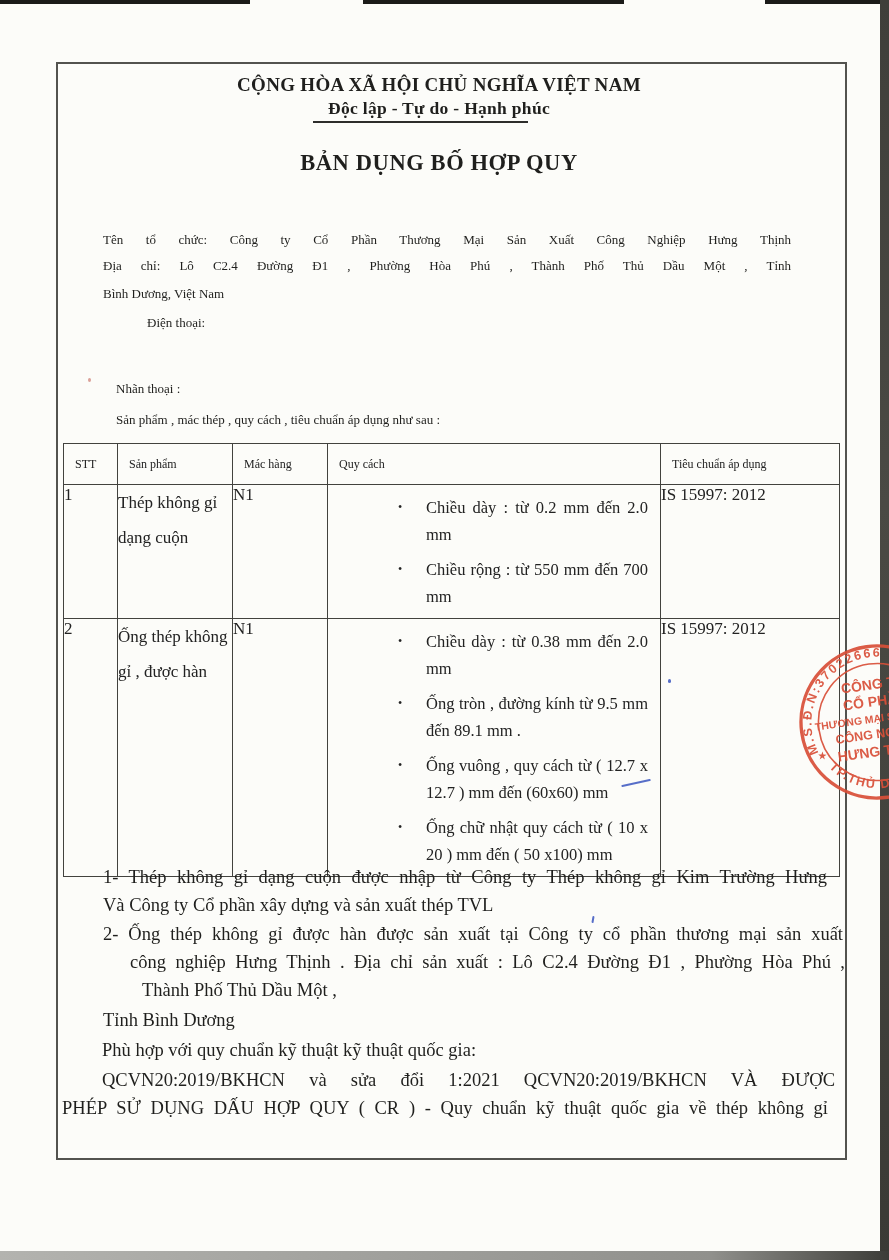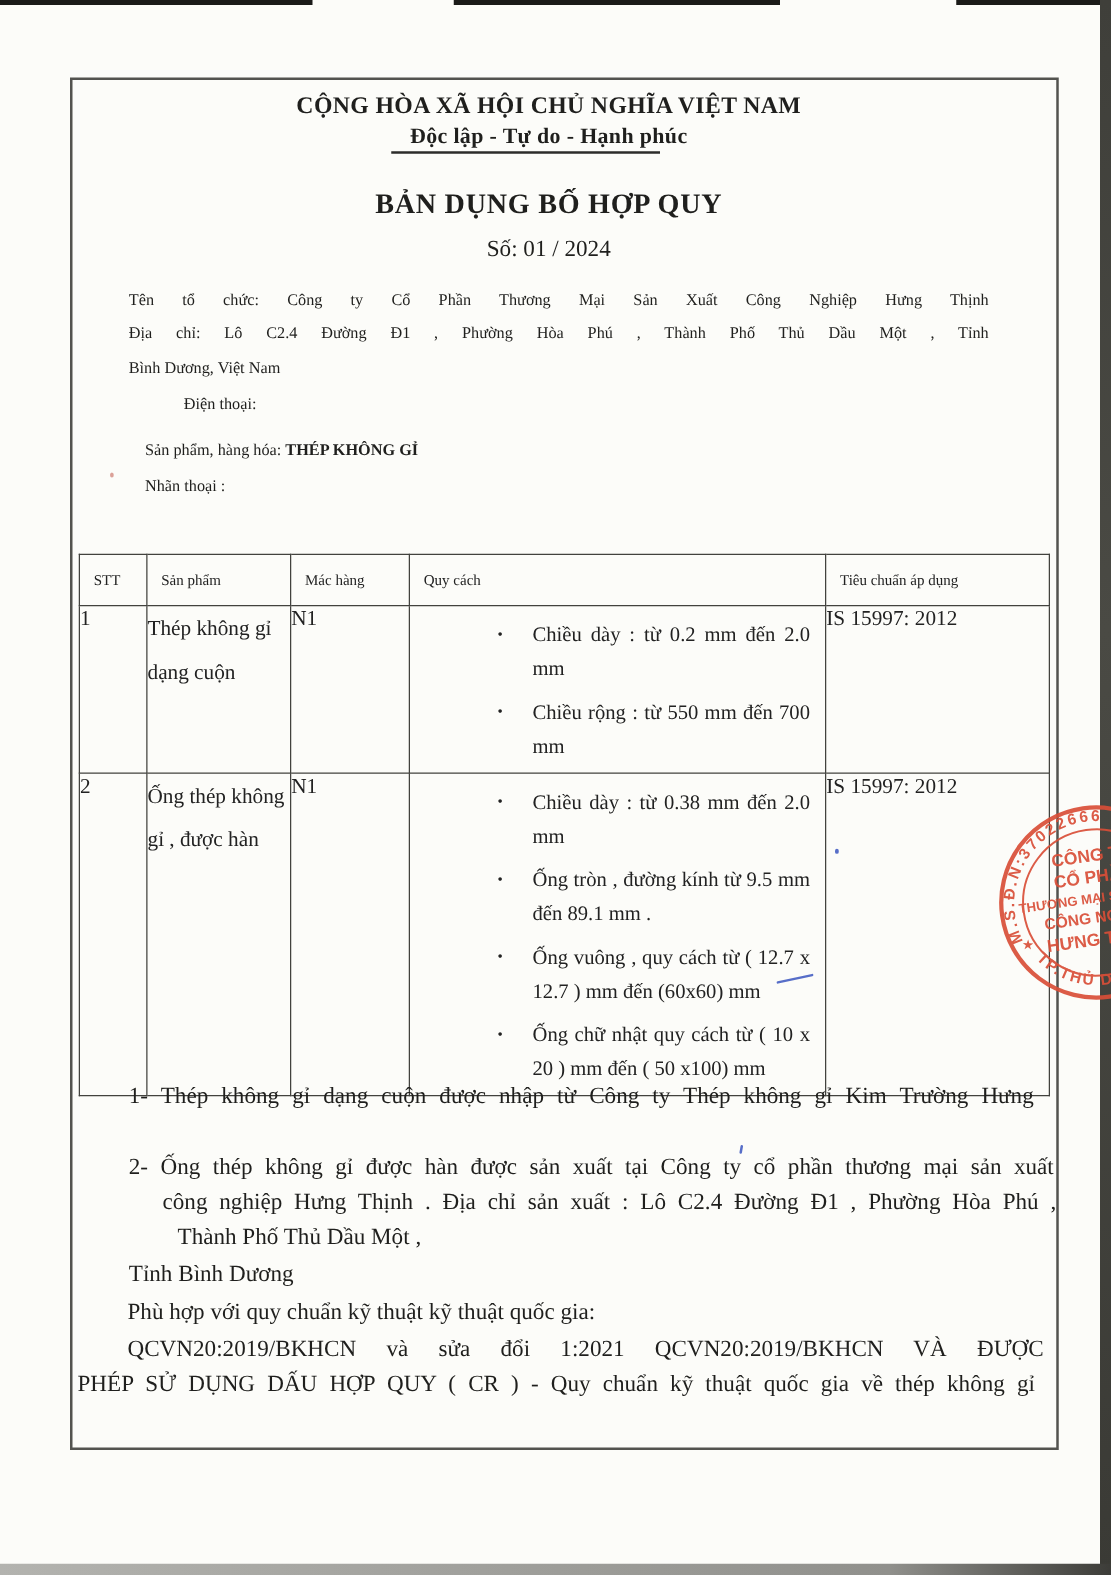--- a/index.html
+++ b/index.html
@@ -60,28 +60,27 @@
   <div class="abs strip-top" style="left:765px;width:124px;"></div>
   <div class="abs strip-right"></div>
   <div class="abs strip-bottom"></div>
 
   <div class="abs frame"></div>
 
   <div class="abs ctr h-national">CỘNG HÒA XÃ HỘI CHỦ NGHĨA VIỆT NAM</div>
   <div class="abs ctr h-motto">Độc lập - Tự do - Hạnh phúc</div>
   <div class="abs motto-underline"></div>
   <div class="abs ctr h-title">BẢN DỤNG BỐ HỢP QUY</div>
-  <div class="abs ctr h-number">Số: 01 / 2024</div>
 
   <div class="abs bl w688 stretch" style="top:228px;">Tên tổ chức: Công ty Cổ Phần Thương Mại Sản Xuất Công Nghiệp Hưng Thịnh</div>
   <div class="abs bl w688 stretch" style="top:254px;">Địa chỉ: Lô C2.4 Đường Đ1 , Phường Hòa Phú , Thành Phố Thủ Dầu Một , Tỉnh</div>
   <div class="abs bl" style="top:282px;">Bình Dương, Việt Nam</div>
   <div class="abs bl" style="top:311px;margin-left:44px;">Điện thoại:</div>
-  <div class="abs bl ind" style="top:348px;"><span>Sản phẩm, hàng hóa: </span><span class="bold">THÉP KHÔNG GỈ</span></div>
   <div class="abs bl ind" style="top:377px;">Nhãn thoại :</div>
+  <div class="abs bl ind" style="top:408px;">Sản phẩm , mác thép , quy cách , tiêu chuẩn áp dụng như sau :</div>
 
   <table class="spec">
     <colgroup>
       <col style="width:54px">
         <col style="width:115px">
         <col style="width:95px">
         <col style="width:333px">
         <col style="width:179px">
     </colgroup>
     <tbody>
@@ -156,20 +155,21 @@
         <text x="121" y="87" font-size="14">CÔNG TY</text>
         <text x="121" y="104" font-size="14">CỔ PHẦN</text>
         <text x="121" y="120" font-size="10.5">THƯƠNG MẠI SẢN XUẤT</text>
         <text x="121" y="136" font-size="12.5">CÔNG NGHIỆP</text>
         <text x="121" y="154" font-size="14">HƯNG THỊNH</text>
       </g>
     </g>
   </svg>
 
   <div class="abs nl stretch" style="top:865px;width:724px;">1-  Thép không gỉ dạng cuộn được nhập từ Công ty Thép không gỉ Kim Trường Hưng</div>
+  <div class="abs nl" style="top:893px;">Và Công ty Cổ phần xây dựng và sản xuất thép TVL</div>
   <div class="abs nl stretch" style="top:922px;width:740px;">2-  Ống thép không gỉ được hàn được sản xuất tại Công ty cổ phần thương mại sản xuất</div>
   <div class="abs nl stretch" style="top:950px;left:130px;width:715px;">công nghiệp Hưng Thịnh . Địa chỉ sản xuất : Lô C2.4 Đường Đ1 , Phường Hòa Phú ,</div>
   <div class="abs nl" style="top:978px;left:142px;">Thành Phố Thủ Dầu Một ,</div>
   <div class="abs nl" style="top:1008px;">Tỉnh Bình Dương</div>
   <div class="abs nl" style="top:1038px;left:102px;">Phù hợp với quy chuẩn kỹ thuật kỹ thuật quốc gia:</div>
   <div class="abs nl stretch" style="top:1068px;left:102px;width:733px;">QCVN20:2019/BKHCN và sửa đổi 1:2021 QCVN20:2019/BKHCN VÀ ĐƯỢC</div>
   <div class="abs nl stretch" style="top:1096px;left:62px;width:766px;">PHÉP SỬ DỤNG DẤU HỢP QUY ( CR ) -  Quy chuẩn kỹ thuật quốc gia về thép không gỉ</div>
 
   <div class="abs pen" style="left:621px;top:782px;width:30px;height:2px;transform:rotate(-12deg);"></div>
   <div class="abs pen" style="left:668px;top:679px;width:3px;height:4px;"></div>

